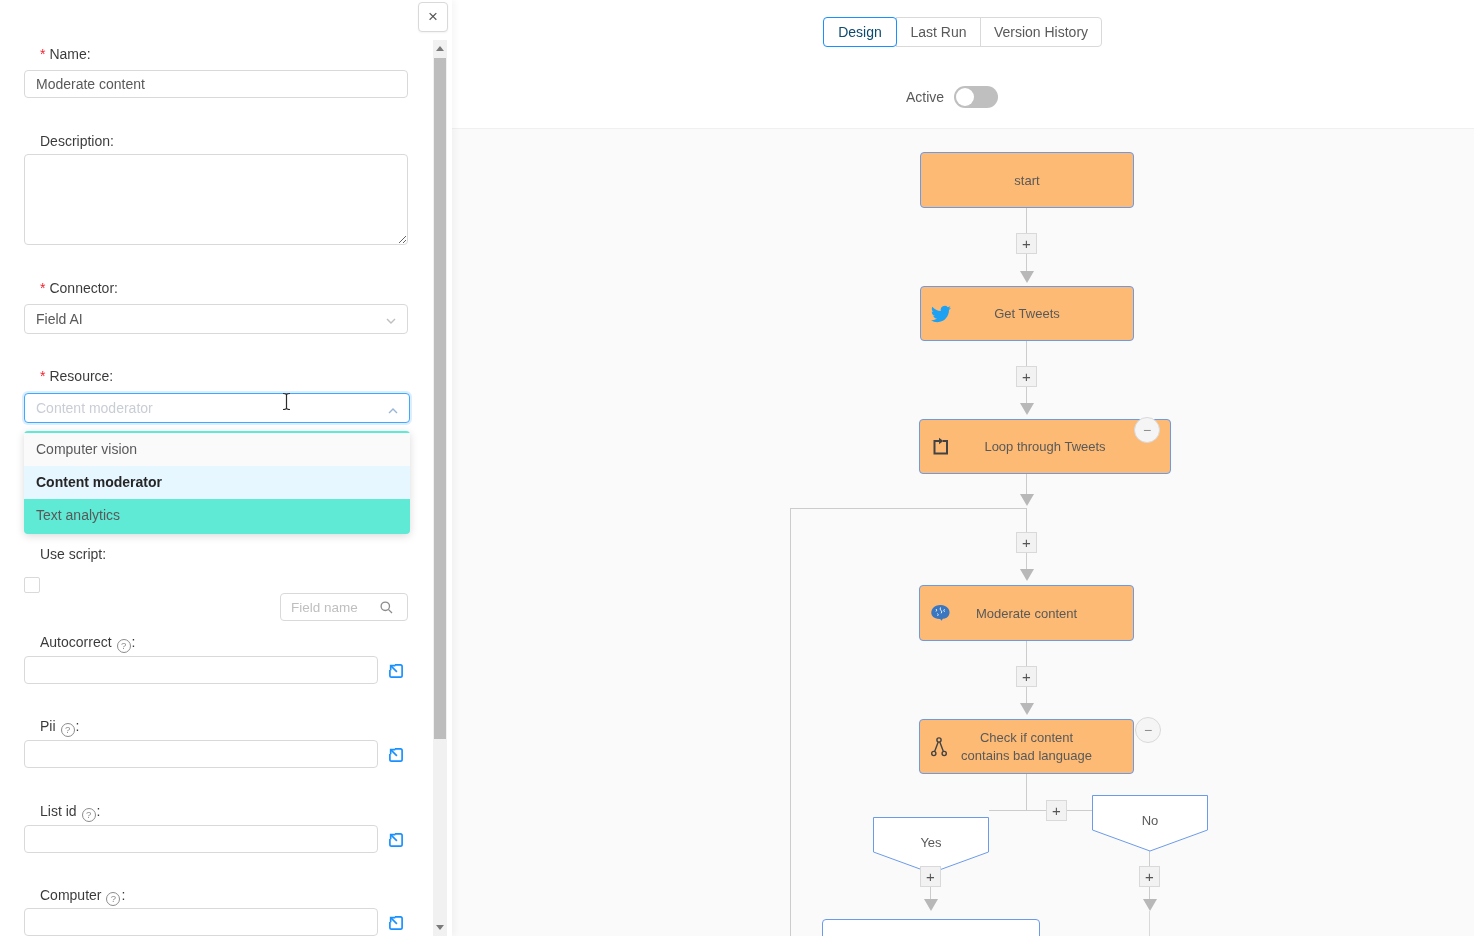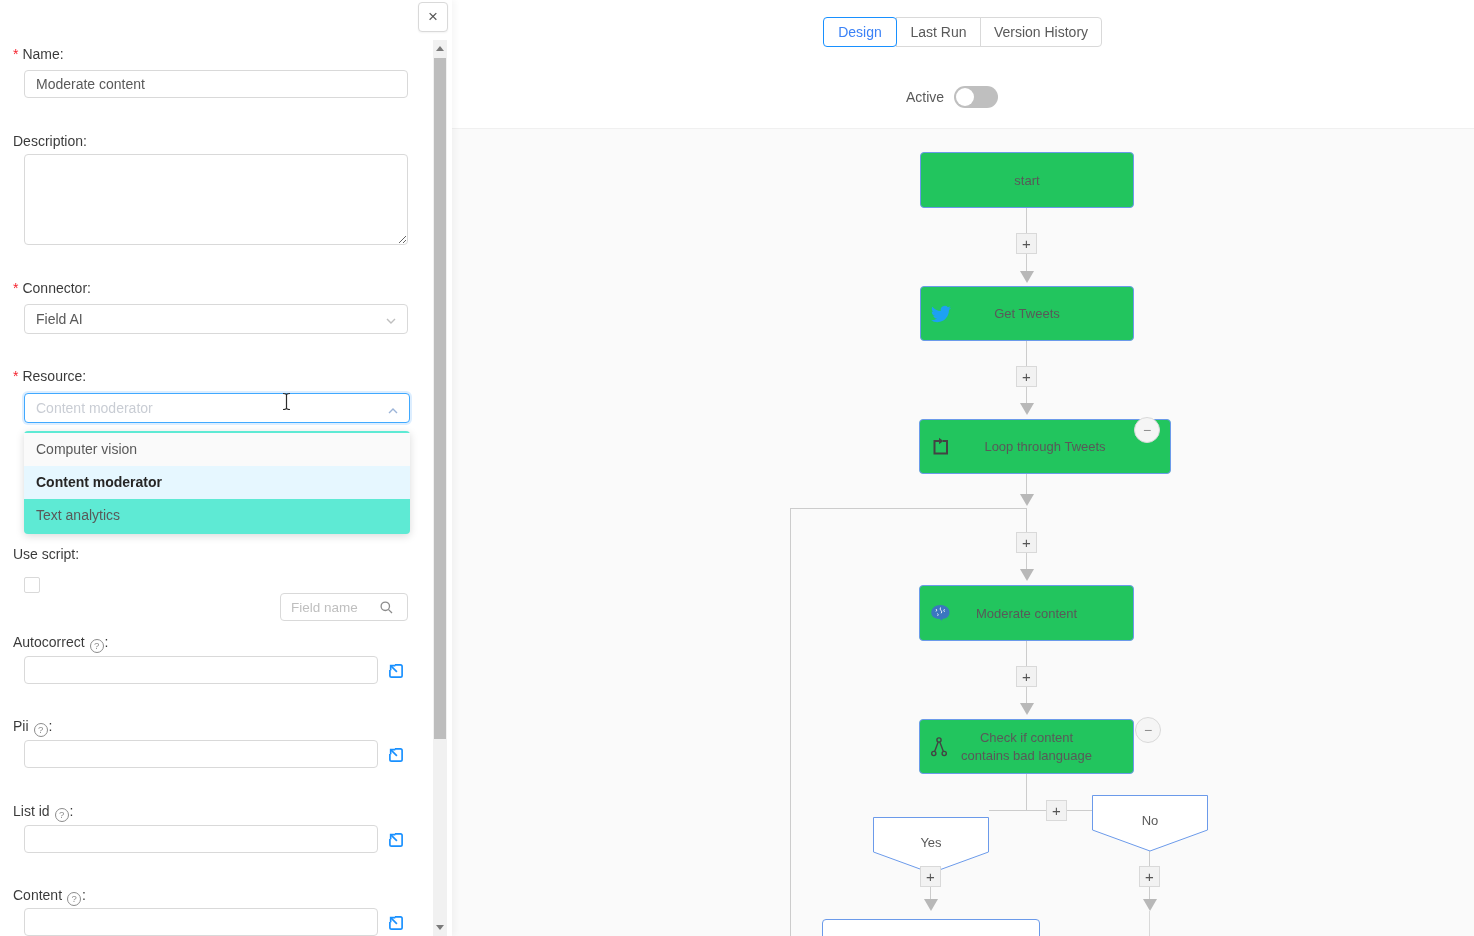--- a/index.html
+++ b/index.html
@@ -2,21 +2,21 @@
 <html><head>
 <meta charset="utf-8">
 <style>
   html,body{margin:0;padding:0;background:#fff;}
   *{box-sizing:border-box;font-family:"Liberation Sans",sans-serif;}
   #root{position:relative;width:1474px;height:936px;background:#fff;overflow:hidden;}
 
   
   .panel{position:absolute;left:0;top:0;width:452px;height:936px;background:#fff;z-index:5;box-shadow:3px 0 6px rgba(0,0,0,0.04);}
   .close-btn{position:absolute;left:418px;top:2px;width:30px;height:30px;background:#fff;border:1px solid #d9d9d9;border-radius:4px;display:flex;align-items:center;justify-content:center;font-size:17px;color:#595959;cursor:pointer;box-shadow:0 1px 2px rgba(0,0,0,0.05);}
-  .lbl{position:absolute;left:13px;font-size:14px;color:rgba(0,0,0,0.78);white-space:nowrap;}
+  .lbl{position:absolute;left:40px;font-size:14px;color:rgba(0,0,0,0.78);white-space:nowrap;}
   .req{color:#f5222d;margin-right:4px;}
   .inp{position:absolute;left:24px;width:384px;height:28px;border:1px solid #d9d9d9;border-radius:4px;background:#fff;padding:0 11px;font-size:14px;color:#595959;outline:none;}
   .inp::placeholder{color:#bfbfbf;}
   .ta{position:absolute;left:24px;top:154px;width:384px;height:91px;border:1px solid #d9d9d9;border-radius:4px;resize:both;padding:6px 11px;font-size:14px;color:#595959;outline:none;}
   .fake-select{position:absolute;left:24px;width:384px;height:30px;border:1px solid #d9d9d9;border-radius:4px;background:#fff;display:flex;align-items:center;padding:0 11px;font-size:14px;color:#595959;cursor:pointer;}
   .chev{position:absolute;right:10px;top:9px;}
   .combo{position:absolute;left:24px;top:393px;width:386px;height:30px;border:1px solid #40a9ff;border-radius:4px;background:#fff;box-shadow:0 0 0 2px rgba(24,144,255,0.15);}
   .combo input{border:none;width:340px;height:28px;margin:0;padding:0 11px;font-size:14px;color:#595959;outline:none;background:transparent;}
   .combo input::placeholder{color:#c9cdd4;}
   .dropdown{position:absolute;left:24px;top:431px;width:386px;background:#5eead4;border-radius:4px;box-shadow:0 2px 8px rgba(0,0,0,0.15);z-index:9;padding:2px 0;}
@@ -35,29 +35,29 @@
   .sarrow{position:absolute;left:3px;width:0;height:0;border-left:4px solid transparent;border-right:4px solid transparent;cursor:pointer;}
   .sarrow.up{top:6px;border-bottom:5px solid #7a7a7a;}
   .sarrow.down{bottom:6px;border-top:5px solid #7a7a7a;}
   .text-cursor{position:absolute;left:281px;top:392px;z-index:10;}
 
   
   .tabs{position:absolute;left:823px;top:17px;display:flex;z-index:2;}
   .tab{height:30px;display:flex;align-items:center;justify-content:center;border:1px solid #d9d9d9;background:#fff;font-size:14px;color:#595959;cursor:pointer;margin-left:-1px;}
   .tab:first-child{margin-left:0;border-radius:4px 0 0 4px;}
   .tab:last-child{border-radius:0 4px 4px 0;}
-  .tab.active{border-color:#1890ff;color:#3b82f6;z-index:3;border-radius:4px;}
+  .tab.active{border-color:#1890ff;color:#0c4a6e;z-index:3;border-radius:4px;}
   .active-row{position:absolute;left:906px;top:86px;display:flex;align-items:center;}
   .active-label{font-size:14px;color:#595959;margin-right:10px;}
   .switch{width:44px;height:22px;border-radius:11px;background:#bfbfbf;position:relative;cursor:pointer;}
   .knob{position:absolute;left:2px;top:2px;width:18px;height:18px;border-radius:50%;background:#fff;}
 
   
   .canvas-bg{position:absolute;left:452px;top:128px;width:1022px;height:808px;background:#fafafa;border-top:1px solid #f0f0f0;}
-  .node{position:absolute;background:#22c55e;border:1px solid #6b9aea;border-radius:4px;display:flex;align-items:center;justify-content:center;font-size:13px;color:#595959;text-align:center;cursor:pointer;z-index:2;}
+  .node{position:absolute;background:#fdba74;border:1px solid #6b9aea;border-radius:4px;display:flex;align-items:center;justify-content:center;font-size:13px;color:#595959;text-align:center;cursor:pointer;z-index:2;}
   .node .nicon{position:absolute;left:10px;top:50%;transform:translateY(-50%);display:flex;}
   .vline{position:absolute;width:1px;background:#ccc;z-index:1;}
   .hline{position:absolute;height:1px;background:#ccc;z-index:1;}
   .arrow-down{position:absolute;width:0;height:0;border-left:7px solid transparent;border-right:7px solid transparent;border-top:12px solid #b8b8b8;z-index:1;}
   .plus-btn{position:absolute;width:21px;height:21px;background:#f2f2f2;border:1px solid #d9d9d9;display:flex;align-items:center;justify-content:center;font-size:15px;color:#555;cursor:pointer;z-index:3;}
   .minus-btn{position:absolute;width:26px;height:26px;border-radius:50%;background:#f5f5f5;border:1px solid #d9d9d9;display:flex;align-items:center;justify-content:center;font-size:14px;color:#8c8c8c;cursor:pointer;z-index:3;}
   .branch{position:absolute;width:116px;height:57px;z-index:2;cursor:pointer;}
   .branch .blabel{position:absolute;left:0;top:18px;width:100%;text-align:center;font-size:13px;color:#595959;}
   .clipped-node{position:absolute;left:822px;top:919px;width:218px;height:30px;background:#fff;border:1px solid #6b9aea;border-radius:4px;z-index:2;}
 </style>
@@ -146,21 +146,21 @@
     <div class="lbl" style="top:803px;"><span>List id</span><span class="help">?</span><span>:</span></div>
     <input class="inp" style="top: 825px; width: 354px;">
     <div class="expr-btn" style="top:830px;">
       <svg width="20" height="20" viewBox="0 0 18 18">
           <path d="M8 3.5 H13 a1.5 1.5 0 0 1 1.5 1.5 V13 a1.5 1.5 0 0 1 -1.5 1.5 H5 a1.5 1.5 0 0 1 -1.5 -1.5 V8" fill="none" stroke="#1890ff" stroke-width="1.5"></path>
           <line x1="9.8" y1="9.8" x2="4.2" y2="4.2" stroke="#1890ff" stroke-width="1.5"></line>
           <polyline points="4.2,8.4 4.2,4.2 8.4,4.2" fill="none" stroke="#1890ff" stroke-width="1.5"></polyline>
         </svg>
     </div>
 
-    <div class="lbl" style="top:887px;"><span>Content</span><span class="help">?</span><span>:</span></div>
+    <div class="lbl" style="top:887px;"><span>Computer</span><span class="help">?</span><span>:</span></div>
     <input class="inp" style="top: 908px; width: 354px;">
     <div class="expr-btn" style="top:913px;">
       <svg width="20" height="20" viewBox="0 0 18 18">
           <path d="M8 3.5 H13 a1.5 1.5 0 0 1 1.5 1.5 V13 a1.5 1.5 0 0 1 -1.5 1.5 H5 a1.5 1.5 0 0 1 -1.5 -1.5 V8" fill="none" stroke="#1890ff" stroke-width="1.5"></path>
           <line x1="9.8" y1="9.8" x2="4.2" y2="4.2" stroke="#1890ff" stroke-width="1.5"></line>
           <polyline points="4.2,8.4 4.2,4.2 8.4,4.2" fill="none" stroke="#1890ff" stroke-width="1.5"></polyline>
         </svg>
     </div>
 
     <div class="sbar">

